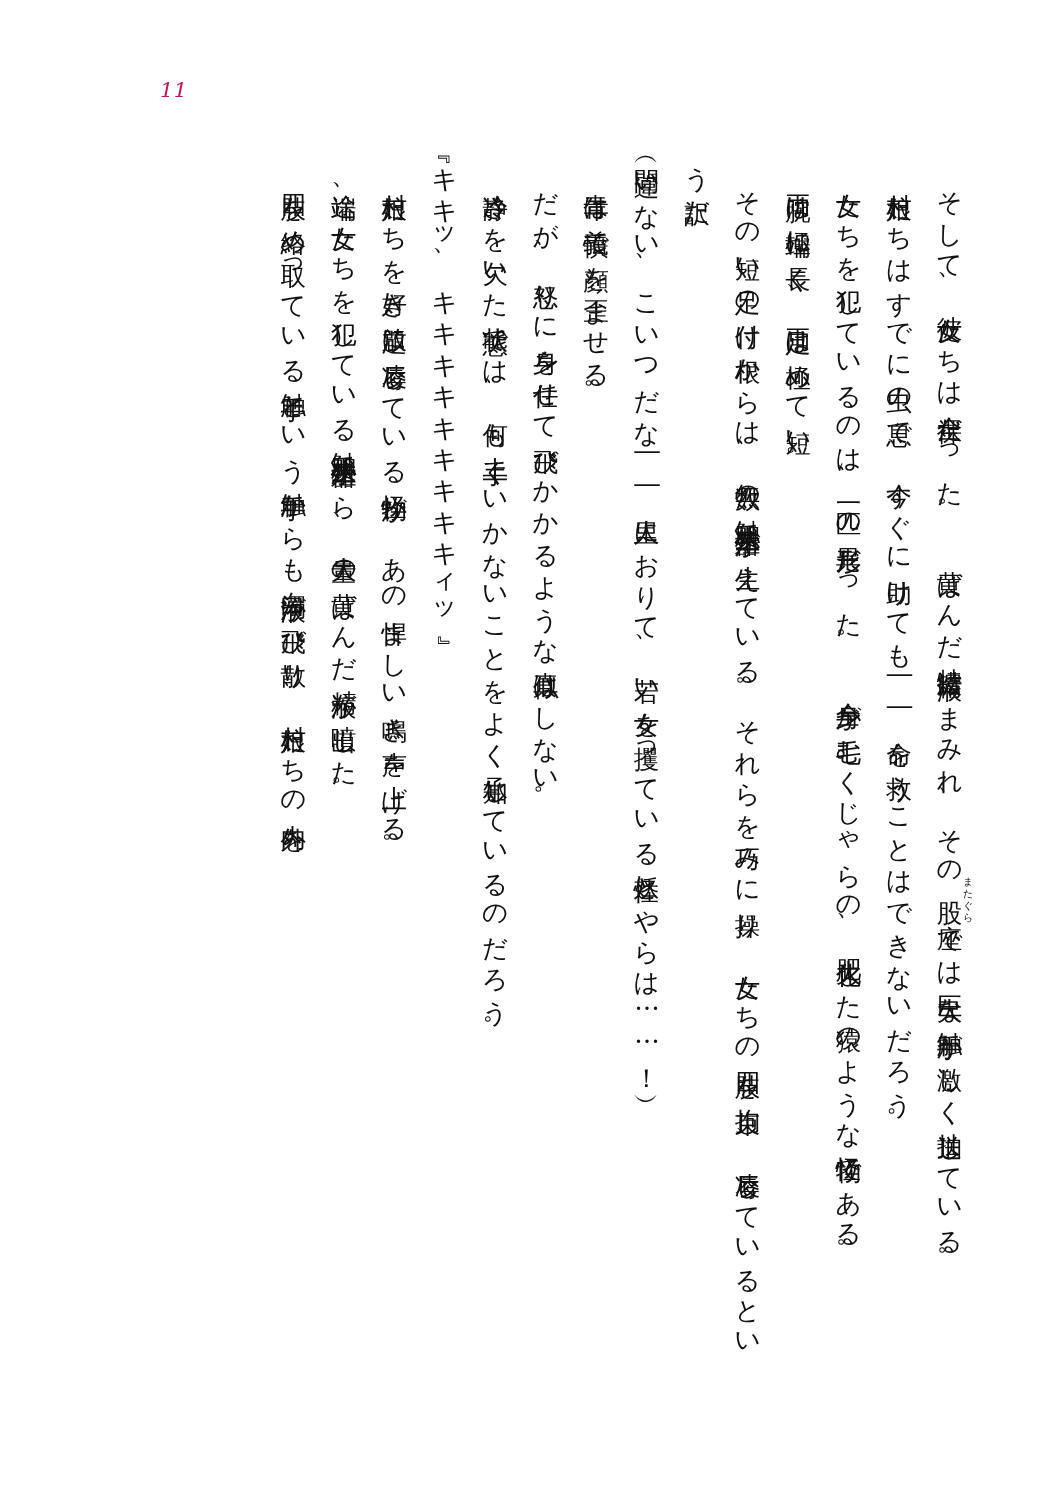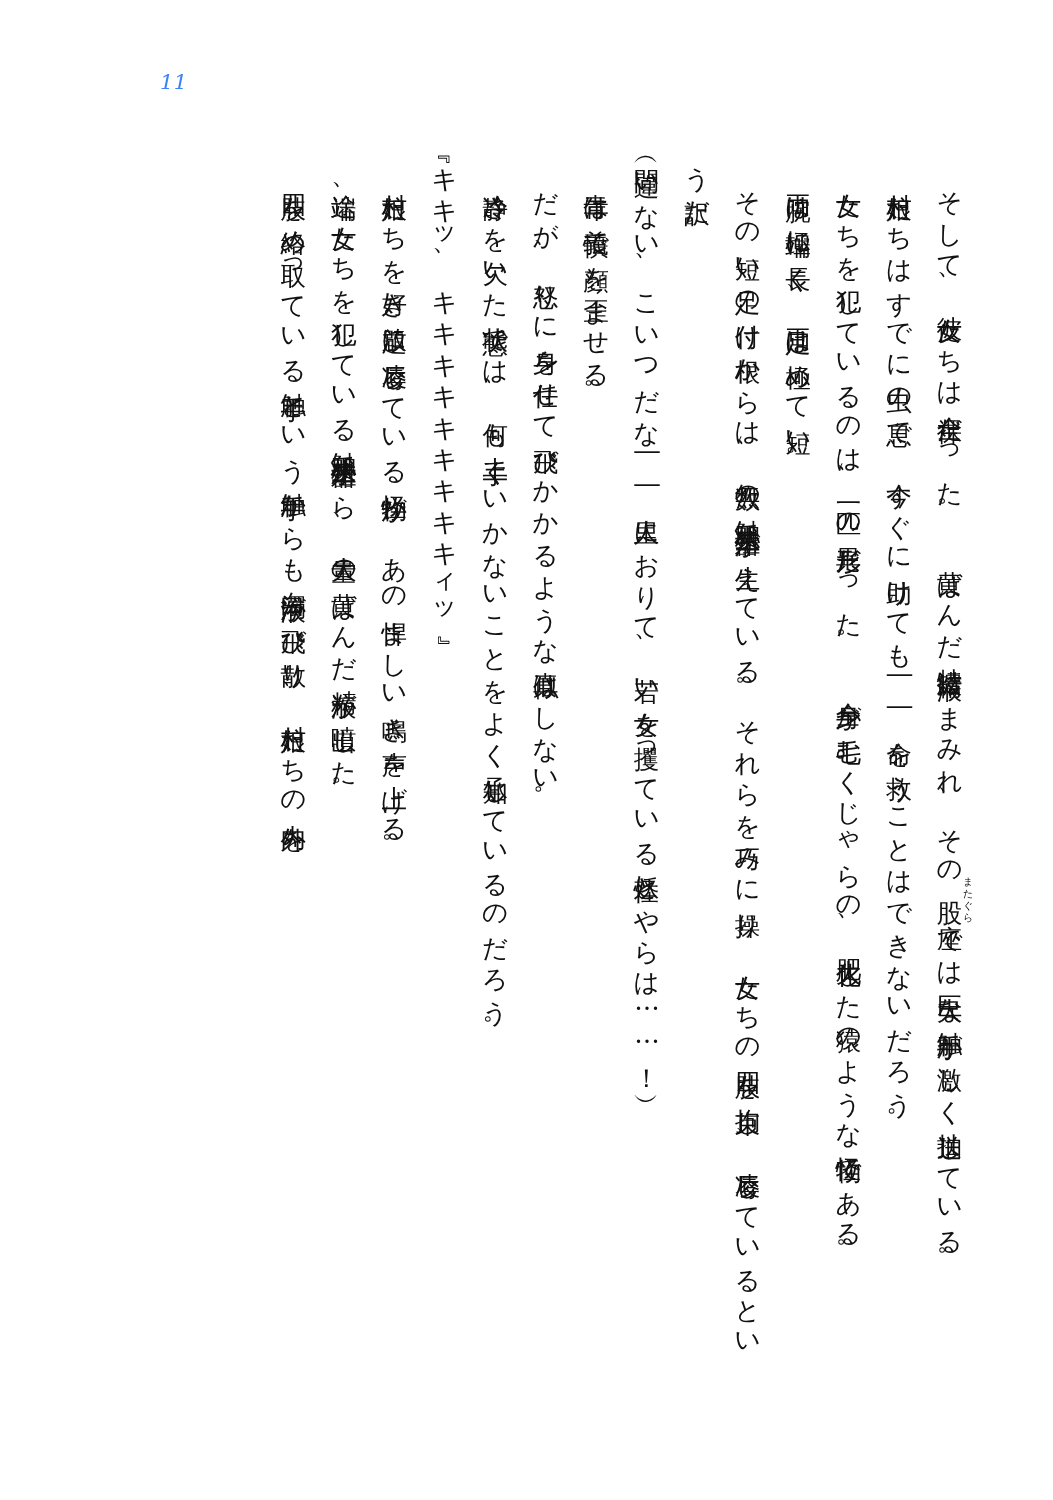--- a/index.html
+++ b/index.html
@@ -11,26 +11,26 @@
     position: relative;
     width: 1053px;
     height: 1500px;
     background: #ffffff;
     overflow: hidden;
     font-family: "DejaVu Serif", "Liberation Serif", serif;
     color: #1a1a1a;
   }
   .page-number {
     position: absolute;
-    top: 70px;
+    top: 78px;
     left: 160px;
     font-size: 21px;
     font-style: italic;
     font-family: "DejaVu Serif", "Liberation Serif", serif;
-    color: #3b82f6;
+    color: #be185d;
     letter-spacing: 0.5px;
   }
   .vertical-text {
     position: absolute;
     top: 148px;
     right: 78px;
     height: 1210px;
     width: 880px;
     writing-mode: vertical-rl;
     text-orientation: upright;

